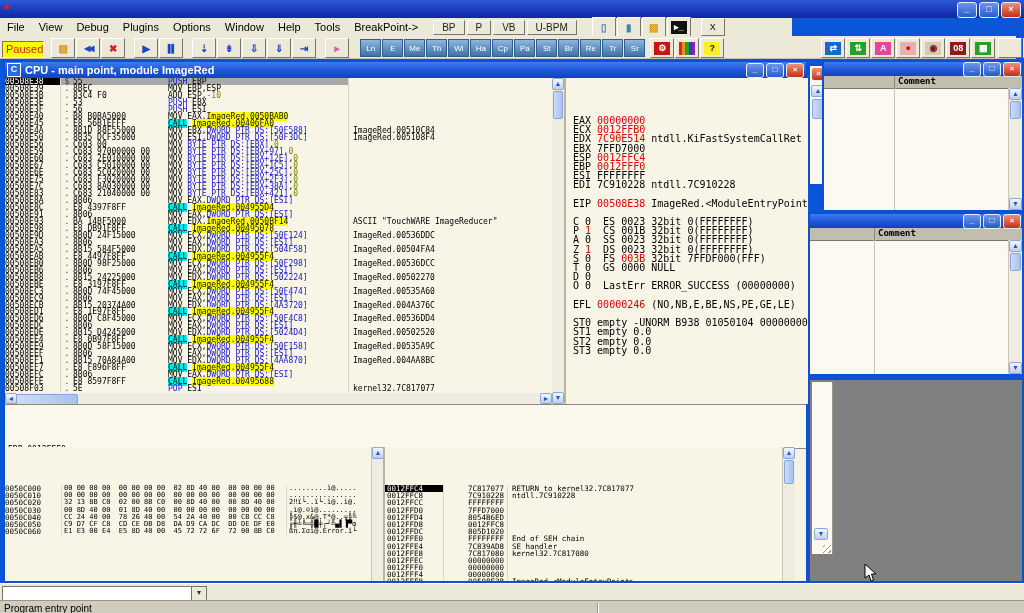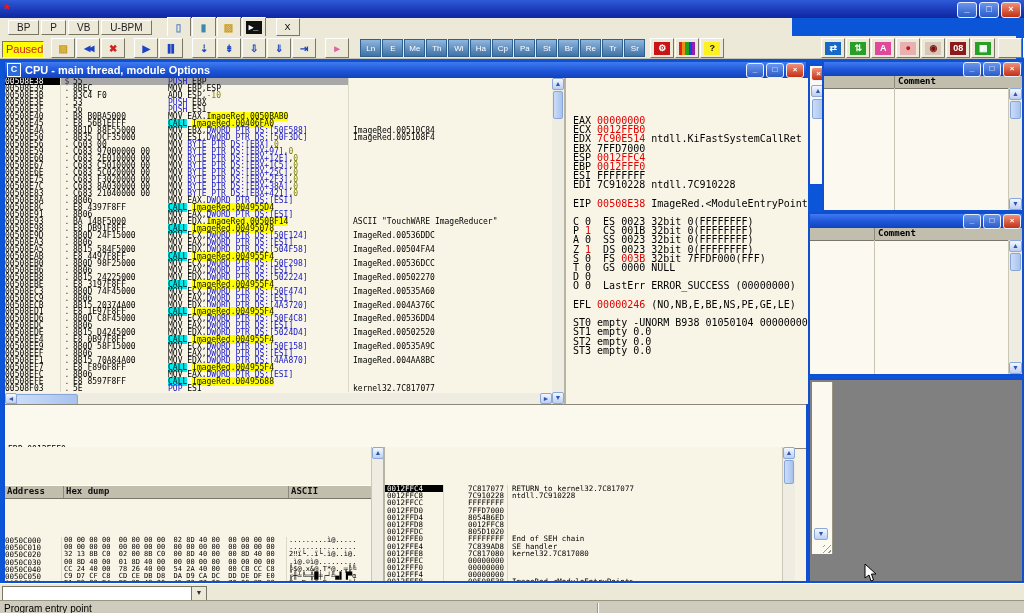--- a/index.html
+++ b/index.html
@@ -111,20 +111,31 @@
   <span class="app-icon">*</span>
   <span></span>
   <div class="wctrl">
     <div class="wbtn">_</div>
     <div class="wbtn">□</div>
     <div class="wbtn close">×</div>
   </div>
 </div>
 
 <div class="menubar">
+  <div id="menu-items" style="display:flex">
+      <span class="mitem">File</span>
+      <span class="mitem">View</span>
+      <span class="mitem">Debug</span>
+      <span class="mitem">Plugins</span>
+      <span class="mitem">Options</span>
+      <span class="mitem">Window</span>
+      <span class="mitem">Help</span>
+      <span class="mitem">Tools</span>
+      <span class="mitem">BreakPoint-&gt;</span>
+    </div>
   <div id="plugin-buttons" style="display:flex;margin-left:6px">
       <div class="pbtn">BP</div>
       <div class="pbtn">P</div>
       <div class="pbtn">VB</div>
       <div class="pbtn">U-BPM</div>
     </div>
   <div id="menu-icons" style="display:flex;margin-left:14px">
       <div class="tbtn">
         <span style="color: rgb(80, 128, 200);">▯</span>
       </div>
@@ -244,21 +255,21 @@
       </div>
       <div class="tbtn">
         <span></span>
       </div>
     </div>
 </div>
 
 <div id="cpu">
   <div class="cpu-title">
     <span class="cpu-ico">C</span>
-    <span>CPU - main thread, module Options</span>
+    <span>CPU - main point, module ImageRed</span>
     <div class="cpu-btns">
       <div class="wbtn small">_</div>
       <div class="wbtn small">□</div>
       <div class="wbtn small close">×</div>
     </div>
   </div>
 
   <div id="disasm" class="pane mono"><div class="drow sel"><span class="da">00508E38</span><span class="dbody"><span class="dmk">$</span><span class="dhx">55</span><span class="dds"><span class="c-b">PUSH</span> EBP</span></span><span class="dcm"></span></div><div class="drow"><span class="da">00508E39</span><span class="dbody"><span class="dmk">.</span><span class="dhx">8BEC</span><span class="dds">MOV EBP,ESP</span></span><span class="dcm"></span></div><div class="drow"><span class="da">00508E3B</span><span class="dbody"><span class="dmk">.</span><span class="dhx">83C4 F0</span><span class="dds">ADD ESP,<span class="c-o">-10</span></span></span><span class="dcm"></span></div><div class="drow"><span class="da">00508E3E</span><span class="dbody"><span class="dmk">.</span><span class="dhx">53</span><span class="dds"><span class="c-b">PUSH</span> EBX</span></span><span class="dcm"></span></div><div class="drow"><span class="da">00508E3F</span><span class="dbody"><span class="dmk">.</span><span class="dhx">56</span><span class="dds"><span class="c-b">PUSH</span> ESI</span></span><span class="dcm"></span></div><div class="drow"><span class="da">00508E40</span><span class="dbody"><span class="dmk">.</span><span class="dhx">B8 B0BA5000</span><span class="dds">MOV EAX,<span class="hl-y">ImageRed.0050BAB0</span></span></span><span class="dcm"></span></div><div class="drow"><span class="da">00508E45</span><span class="dbody"><span class="dmk">.</span><span class="dhx">E8 56B1EFFF</span><span class="dds"><span class="hl-c">CALL</span> <span class="hl-y">ImageRed.00406FA0</span></span></span><span class="dcm"></span></div><div class="drow"><span class="da">00508E4A</span><span class="dbody"><span class="dmk">.</span><span class="dhx">8B1D 88F55000</span><span class="dds">MOV EBX,<span class="c-b">DWORD PTR DS:[50F588]</span></span></span><span class="dcm">ImageRed.00510C84</span></div><div class="drow"><span class="da">00508E50</span><span class="dbody"><span class="dmk">.</span><span class="dhx">8B35 DCF35000</span><span class="dds">MOV ESI,<span class="c-b">DWORD PTR DS:[50F3DC]</span></span></span><span class="dcm">ImageRed.005108F4</span></div><div class="drow"><span class="da">00508E56</span><span class="dbody"><span class="dmk">.</span><span class="dhx">C603 00</span><span class="dds">MOV <span class="c-b">BYTE PTR DS:[EBX]</span>,<span class="c-o">0</span></span></span><span class="dcm"></span></div><div class="drow"><span class="da">00508E59</span><span class="dbody"><span class="dmk">.</span><span class="dhx">C683 97000000 00</span><span class="dds">MOV <span class="c-b">BYTE PTR DS:[EBX+97]</span>,<span class="c-o">0</span></span></span><span class="dcm"></span></div><div class="drow"><span class="da">00508E60</span><span class="dbody"><span class="dmk">.</span><span class="dhx">C683 2E010000 00</span><span class="dds">MOV <span class="c-b">BYTE PTR DS:[EBX+12E]</span>,<span class="c-o">0</span></span></span><span class="dcm"></span></div><div class="drow"><span class="da">00508E67</span><span class="dbody"><span class="dmk">.</span><span class="dhx">C683 C5010000 00</span><span class="dds">MOV <span class="c-b">BYTE PTR DS:[EBX+1C5]</span>,<span class="c-o">0</span></span></span><span class="dcm"></span></div><div class="drow"><span class="da">00508E6E</span><span class="dbody"><span class="dmk">.</span><span class="dhx">C683 5C020000 00</span><span class="dds">MOV <span class="c-b">BYTE PTR DS:[EBX+25C]</span>,<span class="c-o">0</span></span></span><span class="dcm"></span></div><div class="drow"><span class="da">00508E75</span><span class="dbody"><span class="dmk">.</span><span class="dhx">C683 F3020000 00</span><span class="dds">MOV <span class="c-b">BYTE PTR DS:[EBX+2F3]</span>,<span class="c-o">0</span></span></span><span class="dcm"></span></div><div class="drow"><span class="da">00508E7C</span><span class="dbody"><span class="dmk">.</span><span class="dhx">C683 8A030000 00</span><span class="dds">MOV <span class="c-b">BYTE PTR DS:[EBX+38A]</span>,<span class="c-o">0</span></span></span><span class="dcm"></span></div><div class="drow"><span class="da">00508E83</span><span class="dbody"><span class="dmk">.</span><span class="dhx">C683 21040000 00</span><span class="dds">MOV <span class="c-b">BYTE PTR DS:[EBX+421]</span>,<span class="c-o">0</span></span></span><span class="dcm"></span></div><div class="drow"><span class="da">00508E8A</span><span class="dbody"><span class="dmk">.</span><span class="dhx">8B06</span><span class="dds">MOV EAX,<span class="c-b">DWORD PTR DS:[ESI]</span></span></span><span class="dcm"></span></div><div class="drow"><span class="da">00508E8C</span><span class="dbody"><span class="dmk">.</span><span class="dhx">E8 4397F8FF</span><span class="dds"><span class="hl-c">CALL</span> <span class="hl-y">ImageRed.004955D4</span></span></span><span class="dcm"></span></div><div class="drow"><span class="da">00508E91</span><span class="dbody"><span class="dmk">.</span><span class="dhx">8B06</span><span class="dds">MOV EAX,<span class="c-b">DWORD PTR DS:[ESI]</span></span></span><span class="dcm"></span></div><div class="drow"><span class="da">00508E93</span><span class="dbody"><span class="dmk">.</span><span class="dhx">BA 14BF5000</span><span class="dds">MOV EDX,<span class="hl-y">ImageRed.0050BF14</span></span></span><span class="dcm">ASCII "TouchWARE ImageReducer"</span></div><div class="drow"><span class="da">00508E98</span><span class="dbody"><span class="dmk">.</span><span class="dhx">E8 DB91F8FF</span><span class="dds"><span class="hl-c">CALL</span> <span class="hl-y">ImageRed.00495078</span></span></span><span class="dcm"></span></div><div class="drow"><span class="da">00508E9D</span><span class="dbody"><span class="dmk">.</span><span class="dhx">8B0D 24F15000</span><span class="dds">MOV ECX,<span class="c-b">DWORD PTR DS:[50F124]</span></span></span><span class="dcm">ImageRed.00536DDC</span></div><div class="drow"><span class="da">00508EA3</span><span class="dbody"><span class="dmk">.</span><span class="dhx">8B06</span><span class="dds">MOV EAX,<span class="c-b">DWORD PTR DS:[ESI]</span></span></span><span class="dcm"></span></div><div class="drow"><span class="da">00508EA5</span><span class="dbody"><span class="dmk">.</span><span class="dhx">8B15 584F5000</span><span class="dds">MOV EDX,<span class="c-b">DWORD PTR DS:[504F58]</span></span></span><span class="dcm">ImageRed.00504FA4</span></div><div class="drow"><span class="da">00508EAB</span><span class="dbody"><span class="dmk">.</span><span class="dhx">E8 4497F8FF</span><span class="dds"><span class="hl-c">CALL</span> <span class="hl-y">ImageRed.004955F4</span></span></span><span class="dcm"></span></div><div class="drow"><span class="da">00508EB0</span><span class="dbody"><span class="dmk">.</span><span class="dhx">8B0D 98F25000</span><span class="dds">MOV ECX,<span class="c-b">DWORD PTR DS:[50F298]</span></span></span><span class="dcm">ImageRed.00536DCC</span></div><div class="drow"><span class="da">00508EB6</span><span class="dbody"><span class="dmk">.</span><span class="dhx">8B06</span><span class="dds">MOV EAX,<span class="c-b">DWORD PTR DS:[ESI]</span></span></span><span class="dcm"></span></div><div class="drow"><span class="da">00508EB8</span><span class="dbody"><span class="dmk">.</span><span class="dhx">8B15 24225000</span><span class="dds">MOV EDX,<span class="c-b">DWORD PTR DS:[502224]</span></span></span><span class="dcm">ImageRed.00502270</span></div><div class="drow"><span class="da">00508EBE</span><span class="dbody"><span class="dmk">.</span><span class="dhx">E8 3197F8FF</span><span class="dds"><span class="hl-c">CALL</span> <span class="hl-y">ImageRed.004955F4</span></span></span><span class="dcm"></span></div><div class="drow"><span class="da">00508EC3</span><span class="dbody"><span class="dmk">.</span><span class="dhx">8B0D 74F45000</span><span class="dds">MOV ECX,<span class="c-b">DWORD PTR DS:[50F474]</span></span></span><span class="dcm">ImageRed.00535A60</span></div><div class="drow"><span class="da">00508EC9</span><span class="dbody"><span class="dmk">.</span><span class="dhx">8B06</span><span class="dds">MOV EAX,<span class="c-b">DWORD PTR DS:[ESI]</span></span></span><span class="dcm"></span></div><div class="drow"><span class="da">00508ECB</span><span class="dbody"><span class="dmk">.</span><span class="dhx">8B15 20374A00</span><span class="dds">MOV EDX,<span class="c-b">DWORD PTR DS:[4A3720]</span></span></span><span class="dcm">ImageRed.004A376C</span></div><div class="drow"><span class="da">00508ED1</span><span class="dbody"><span class="dmk">.</span><span class="dhx">E8 1E97F8FF</span><span class="dds"><span class="hl-c">CALL</span> <span class="hl-y">ImageRed.004955F4</span></span></span><span class="dcm"></span></div><div class="drow"><span class="da">00508ED6</span><span class="dbody"><span class="dmk">.</span><span class="dhx">8B0D C8F45000</span><span class="dds">MOV ECX,<span class="c-b">DWORD PTR DS:[50F4C8]</span></span></span><span class="dcm">ImageRed.00536DD4</span></div><div class="drow"><span class="da">00508EDC</span><span class="dbody"><span class="dmk">.</span><span class="dhx">8B06</span><span class="dds">MOV EAX,<span class="c-b">DWORD PTR DS:[ESI]</span></span></span><span class="dcm"></span></div><div class="drow"><span class="da">00508EDE</span><span class="dbody"><span class="dmk">.</span><span class="dhx">8B15 D4245000</span><span class="dds">MOV EDX,<span class="c-b">DWORD PTR DS:[5024D4]</span></span></span><span class="dcm">ImageRed.00502520</span></div><div class="drow"><span class="da">00508EE4</span><span class="dbody"><span class="dmk">.</span><span class="dhx">E8 0B97F8FF</span><span class="dds"><span class="hl-c">CALL</span> <span class="hl-y">ImageRed.004955F4</span></span></span><span class="dcm"></span></div><div class="drow"><span class="da">00508EE9</span><span class="dbody"><span class="dmk">.</span><span class="dhx">8B0D 58F15000</span><span class="dds">MOV ECX,<span class="c-b">DWORD PTR DS:[50F158]</span></span></span><span class="dcm">ImageRed.00535A9C</span></div><div class="drow"><span class="da">00508EEF</span><span class="dbody"><span class="dmk">.</span><span class="dhx">8B06</span><span class="dds">MOV EAX,<span class="c-b">DWORD PTR DS:[ESI]</span></span></span><span class="dcm"></span></div><div class="drow"><span class="da">00508EF1</span><span class="dbody"><span class="dmk">.</span><span class="dhx">8B15 70A84A00</span><span class="dds">MOV EDX,<span class="c-b">DWORD PTR DS:[4AA870]</span></span></span><span class="dcm">ImageRed.004AA8BC</span></div><div class="drow"><span class="da">00508EF7</span><span class="dbody"><span class="dmk">.</span><span class="dhx">E8 F896F8FF</span><span class="dds"><span class="hl-c">CALL</span> <span class="hl-y">ImageRed.004955F4</span></span></span><span class="dcm"></span></div><div class="drow"><span class="da">00508EFC</span><span class="dbody"><span class="dmk">.</span><span class="dhx">8B06</span><span class="dds">MOV EAX,<span class="c-b">DWORD PTR DS:[ESI]</span></span></span><span class="dcm"></span></div><div class="drow"><span class="da">00508EFE</span><span class="dbody"><span class="dmk">.</span><span class="dhx">E8 8597F8FF</span><span class="dds"><span class="hl-c">CALL</span> <span class="hl-y">ImageRed.00495688</span></span></span><span class="dcm"></span></div><div class="drow"><span class="da">00508F03</span><span class="dbody"><span class="dmk">.</span><span class="dhx">5E</span><span class="dds"><span class="c-b">POP</span> ESI</span></span><span class="dcm">kernel32.7C817077</span></div></div>
 
   <div class="sb" style="left:547px;top:16px;width:12px;height:326px">
@@ -275,25 +286,20 @@
 
   <div id="regs" class="pane mono">
     <div id="reg-lines"><div class="rline"><span>EAX </span><span class="red">00000000</span></div><div class="rline"><span>ECX </span><span class="red">0012FFB0</span></div><div class="rline"><span>EDX </span><span class="red">7C90E514</span><span> ntdll.KiFastSystemCallRet</span></div><div class="rline"><span>EBX 7FFD7000</span></div><div class="rline"><span>ESP </span><span class="red">0012FFC4</span></div><div class="rline"><span>EBP </span><span class="red">0012FFF0</span></div><div class="rline"><span>ESI FFFFFFFF</span></div><div class="rline"><span>EDI 7C910228 ntdll.7C910228</span></div><div class="rline"><span></span></div><div class="rline"><span>EIP </span><span class="red">00508E38</span><span> ImageRed.&lt;ModuleEntryPoint&gt;</span></div><div class="rline"><span></span></div><div class="rline"><span>C 0  ES 0023 32bit 0(FFFFFFFF)</span></div><div class="rline"><span>P </span><span class="red">1</span><span>  CS 001B 32bit 0(FFFFFFFF)</span></div><div class="rline"><span>A 0  SS 0023 32bit 0(FFFFFFFF)</span></div><div class="rline"><span>Z </span><span class="red">1</span><span>  DS 0023 32bit 0(FFFFFFFF)</span></div><div class="rline"><span>S 0  FS </span><span class="red">003B</span><span> 32bit 7FFDF000(FFF)</span></div><div class="rline"><span>T 0  GS 0000 NULL</span></div><div class="rline"><span>D 0</span></div><div class="rline"><span>O 0  LastErr ERROR_SUCCESS (00000000)</span></div><div class="rline"><span></span></div><div class="rline"><span>EFL </span><span class="red">00000246</span><span> (NO,NB,E,BE,NS,PE,GE,LE)</span></div><div class="rline"><span></span></div><div class="rline"><span>ST0 empty -UNORM B938 01050104 00000000</span></div><div class="rline"><span>ST1 empty 0.0</span></div><div class="rline"><span>ST2 empty 0.0</span></div><div class="rline"><span>ST3 empty 0.0</span></div></div>
   </div>
 
   <div id="info" class="pane mono">
     <div class="rline">EBP=0012FFF0</div>
   </div>
 
   <div id="dump" class="pane mono">
-    <div class="phead">
-      <span style="width:56px;padding-left:2px;border-right:1px solid #8C887A">Address</span>
-      <span style="width:222px;padding-left:2px;border-right:1px solid #8C887A">Hex dump</span>
-      <span style="padding-left:2px">ASCII</span>
-    </div>
     <div id="dump-rows"><div class="hrow"><span class="ha">0050C000</span><span class="hh">00 00 00 00  00 00 00 00  02 8D 40 00  00 00 00 00</span><span class="hs">.........ì@.....</span></div><div class="hrow"><span class="ha">0050C010</span><span class="hh">00 00 00 00  00 00 00 00  00 00 00 00  00 00 00 00</span><span class="hs">................</span></div><div class="hrow"><span class="ha">0050C020</span><span class="hh">32 13 8B C0  02 00 8B C0  00 8D 40 00  00 8D 40 00</span><span class="hs">2‼ï└..ï└.ì@..ì@.</span></div><div class="hrow"><span class="ha">0050C030</span><span class="hh">00 8D 40 00  01 8D 40 00  00 00 00 00  00 00 00 00</span><span class="hs">.ì@.☺ì@.........</span></div><div class="hrow"><span class="ha">0050C040</span><span class="hh">CC 24 40 00  78 26 40 00  54 2A 40 00  00 CB CC C8</span><span class="hs">╠$@.x&amp;@.T*@..╦╠╚</span></div><div class="hrow"><span class="ha">0050C050</span><span class="hh">C9 D7 CF C8  CD CE DB D8  DA D9 CA DC  DD DE DF E0</span><span class="hs">╔╫╧╚═╬█╪┌┘╩▄▌▐▀α</span></div><div class="hrow"><span class="ha">0050C060</span><span class="hh">E1 E3 00 E4  E5 8D 40 00  45 72 72 6F  72 00 8B C0</span><span class="hs">ßπ.Σσì@.Error.ï└</span></div></div>
   </div>
   <div id="dumpsb" class="sb">
     <div class="sbtn" style="height:10px">▲</div>
   </div>
 
   <div id="stack" class="pane mono">
     <div id="stack-rows"><div class="srow sel"><span class="sa">0012FFC4</span><span class="sv">7C817077</span><span class="sc">RETURN to kernel32.7C817077</span></div><div class="srow"><span class="sa">0012FFC8</span><span class="sv">7C910228</span><span class="sc">ntdll.7C910228</span></div><div class="srow"><span class="sa">0012FFCC</span><span class="sv">FFFFFFFF</span><span class="sc"></span></div><div class="srow"><span class="sa">0012FFD0</span><span class="sv">7FFD7000</span><span class="sc"></span></div><div class="srow"><span class="sa">0012FFD4</span><span class="sv">8054B6ED</span><span class="sc"></span></div><div class="srow"><span class="sa">0012FFD8</span><span class="sv">0012FFC8</span><span class="sc"></span></div><div class="srow"><span class="sa">0012FFDC</span><span class="sv">805D1020</span><span class="sc"></span></div><div class="srow"><span class="sa">0012FFE0</span><span class="sv">FFFFFFFF</span><span class="sc">End of SEH chain</span></div><div class="srow"><span class="sa">0012FFE4</span><span class="sv">7C839AD8</span><span class="sc">SE handler</span></div><div class="srow"><span class="sa">0012FFE8</span><span class="sv">7C817080</span><span class="sc">kernel32.7C817080</span></div><div class="srow"><span class="sa">0012FFEC</span><span class="sv">00000000</span><span class="sc"></span></div><div class="srow"><span class="sa">0012FFF0</span><span class="sv">00000000</span><span class="sc"></span></div><div class="srow"><span class="sa">0012FFF4</span><span class="sv">00000000</span><span class="sc"></span></div><div class="srow"><span class="sa">0012FFF8</span><span class="sv">00508E38</span><span class="sc">ImageRed.&lt;ModuleEntryPoint&gt;</span></div></div>
   </div>
   <div id="stacksb" class="sb">

